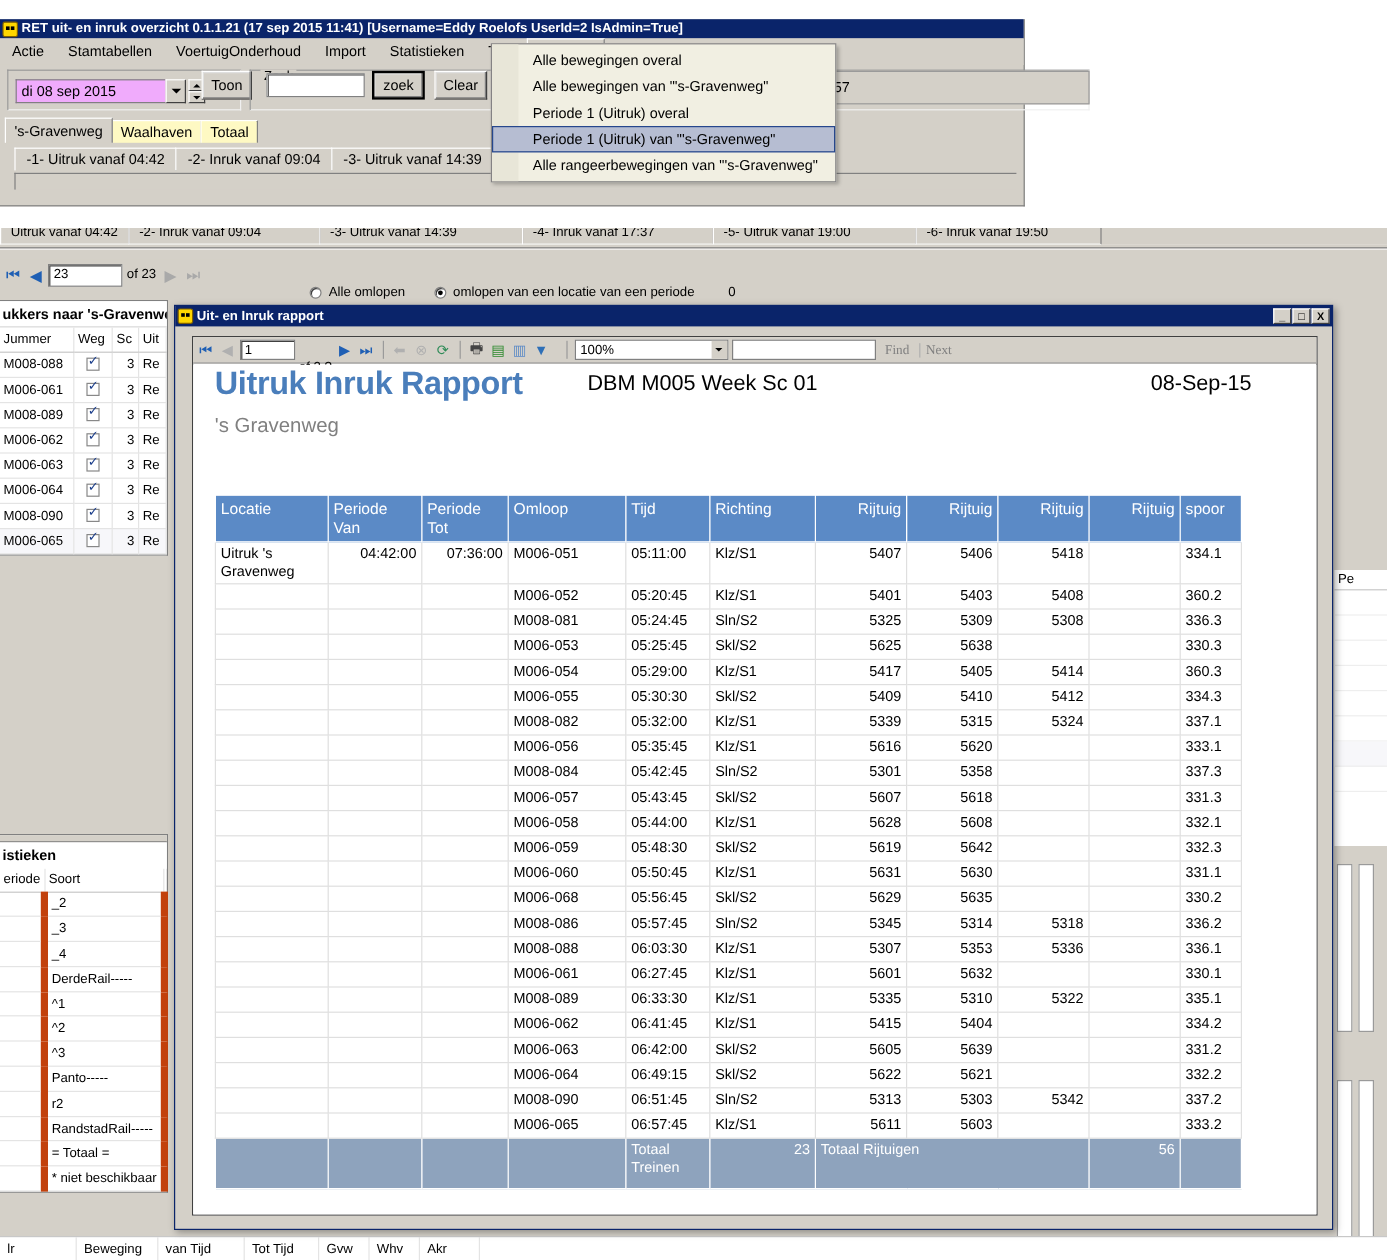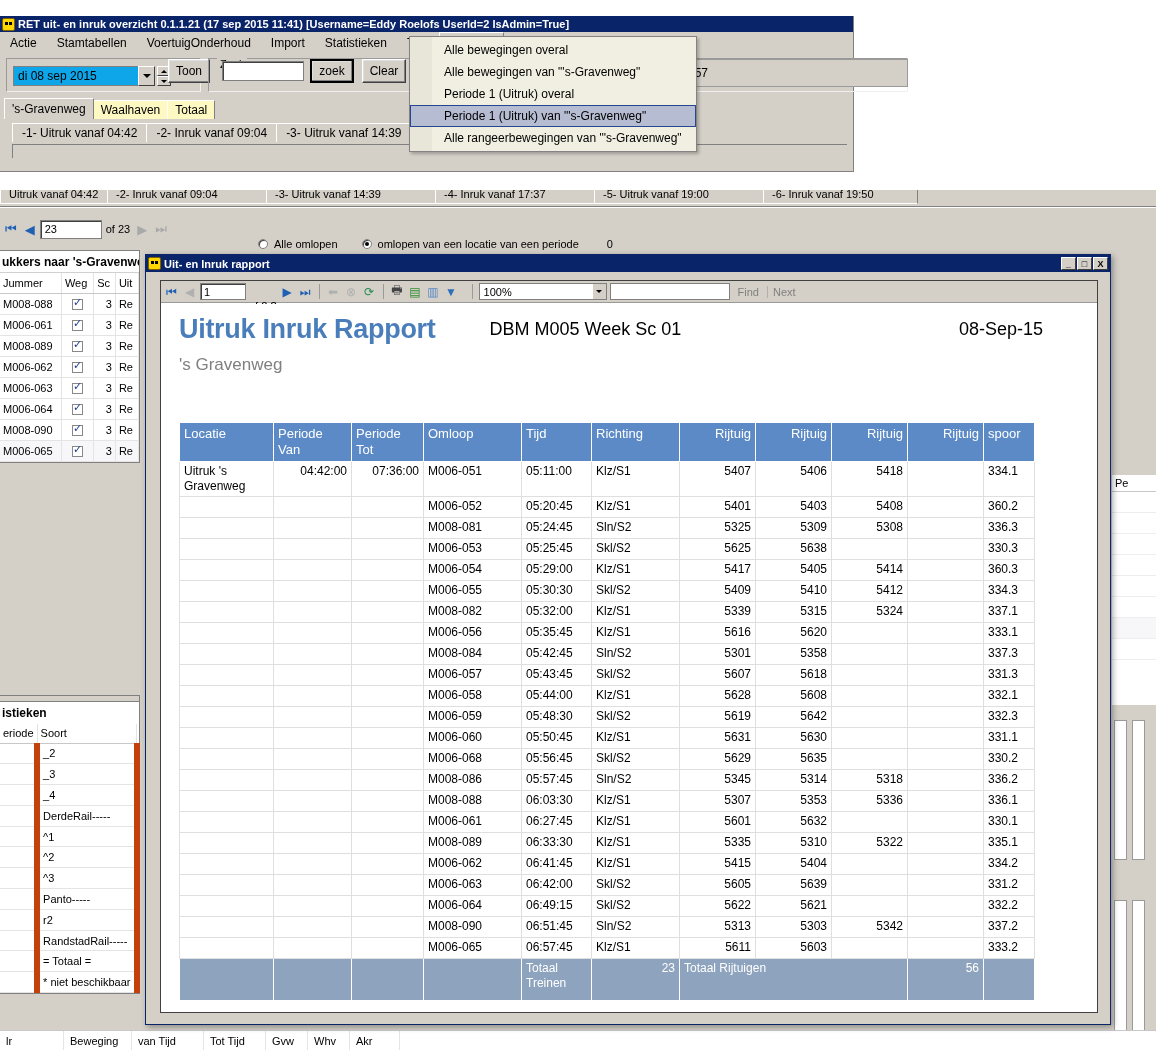--- a/index.html
+++ b/index.html
@@ -53,21 +53,21 @@
     border-left-color:#9a9a9a; height:34px;
   }
   .grp-date { left:6px; top:4px; width:195px; }
   .grp-zoek { left:208px; top:4px; width:700px; }
   .grp-legend {
     position:absolute; top:-1px; left:8px; background:#d4d0c8;
     font-size:11px; padding:0 3px; color:#000;
   }
   .combo {
     position:absolute; left:6px; top:7px; width:125px; height:20px;
-    background:#0ea5e9; border:1px solid #808080; border-right:none;
+    background:#f0abfc; border:1px solid #808080; border-right:none;
     display:flex; align-items:center; padding-left:4px; font-size:12px;
   }
   .combo-btn {
     position:absolute; left:131px; top:7px; width:17px; height:20px;
     background:#d4d0c8; border:1px solid #fff; border-right-color:#404040; border-bottom-color:#404040;
     display:flex; align-items:center; justify-content:center;
   }
   .caret-d { width:0;height:0;border-left:4px solid transparent;border-right:4px solid transparent;border-top:4px solid #000; }
   .spin {
     position:absolute; left:150px; top:7px; width:14px; height:20px;
@@ -265,25 +265,25 @@
   }
   .tb-sep{ width:1px; height:15px; background:#9a9a9a; margin:0 3px; }
   .tb-txt{ color:#000; white-space:nowrap;margin-top:28px; }
   .zoom-sel{
     width:128px;height:17px;background:#fff;border:1px solid #808080;
     display:flex;align-items:center;justify-content:space-between;
     font-size:11px; padding-left:4px;
   }
   .zoom-arrow{ width:13px;height:15px;background:#d4d0c8;display:flex;align-items:center;justify-content:center;}
   .find-box{ width:120px;height:17px;background:#fff;border:1px solid #808080;}
-  .tb-lbl{ color:#808080; padding:0 5px; }
+  .tb-lbl{ color:#808080; padding:0 5px;font-family:Liberation Serif, serif; }
 
   .rv-page{
     position:absolute; left:0; top:23px; right:0; bottom:0;
-    background:#fff; overflow:hidden; padding:10px 18px 0 18px;
+    background:#fff; overflow:hidden; padding:0 18px 0 18px;
   }
   .rep-head{ display:flex; align-items:flex-start; }
   .rep-h1{
     font-size:27px; font-weight:bold; color:#4a7ebb;
     font-family:"Liberation Sans", sans-serif; letter-spacing:-.3px;
   }
   .rep-sub{ font-size:18px; color:#000; margin-left:54px; margin-top:5px; }
   .rep-date{ font-size:18px; color:#000; margin-left:auto; margin-top:5px; margin-right:36px;}
   .rep-loc{ font-size:17px; color:#808080; margin-top:10px; }
 

